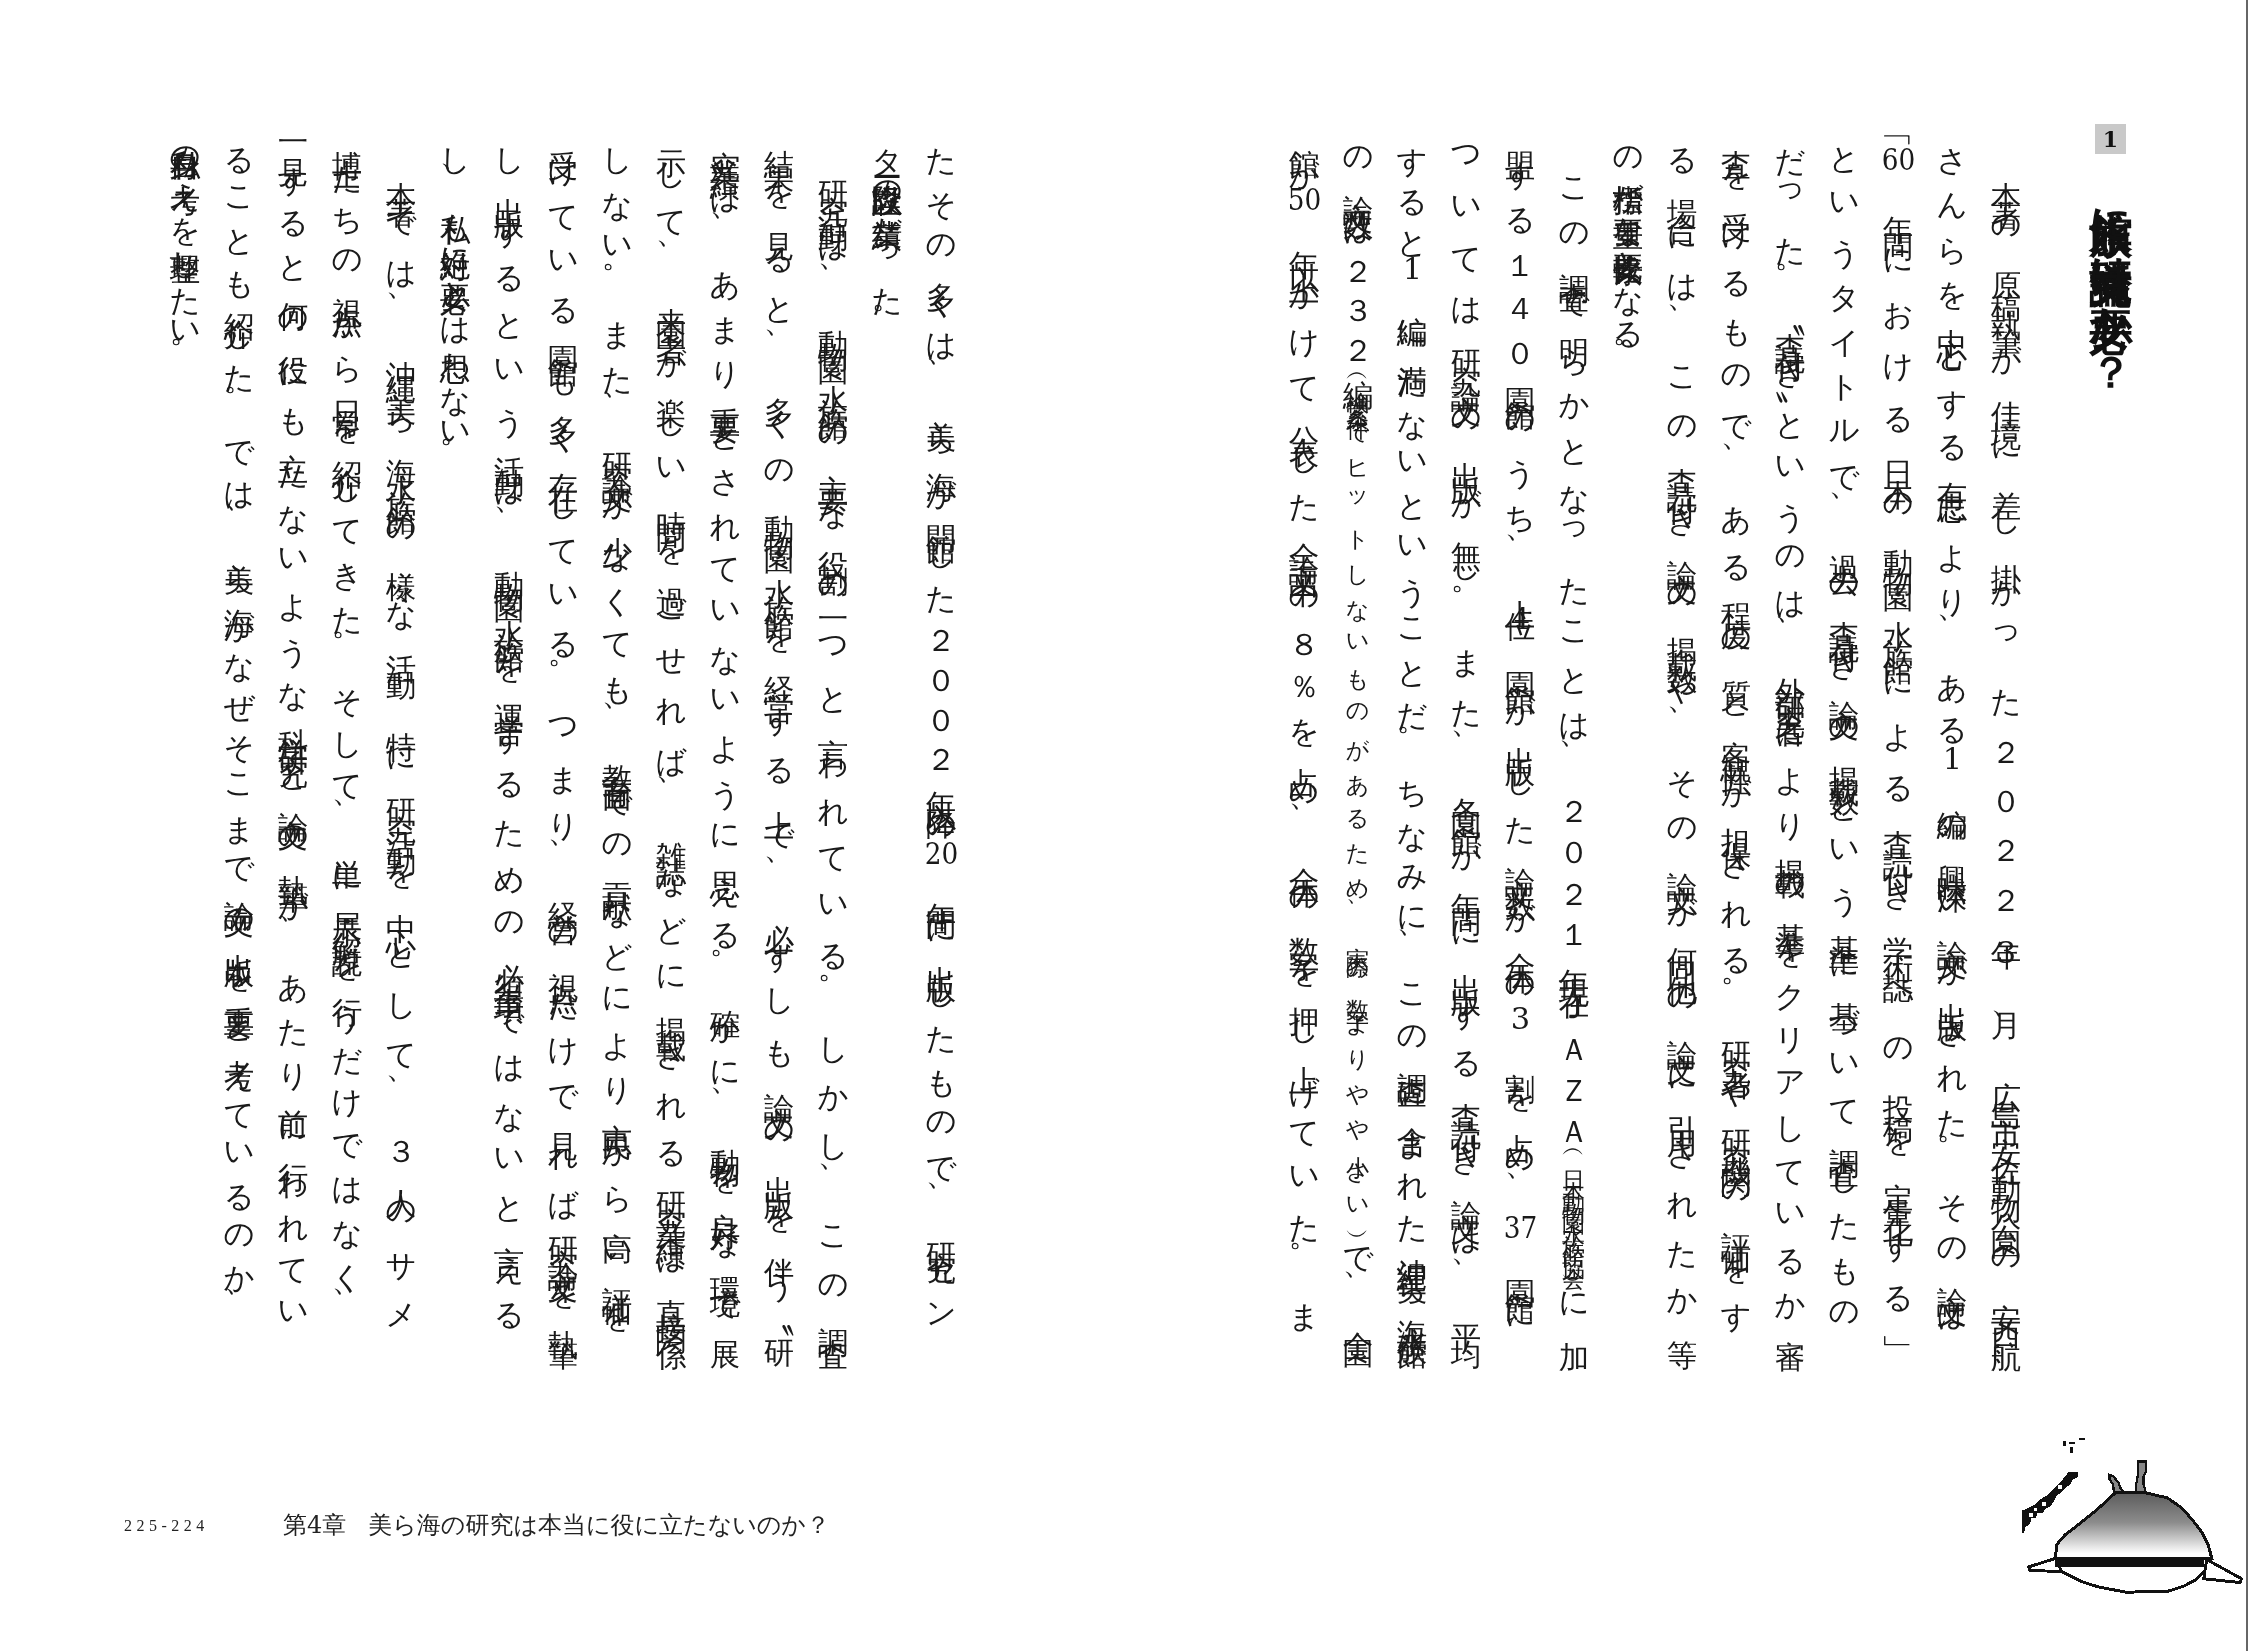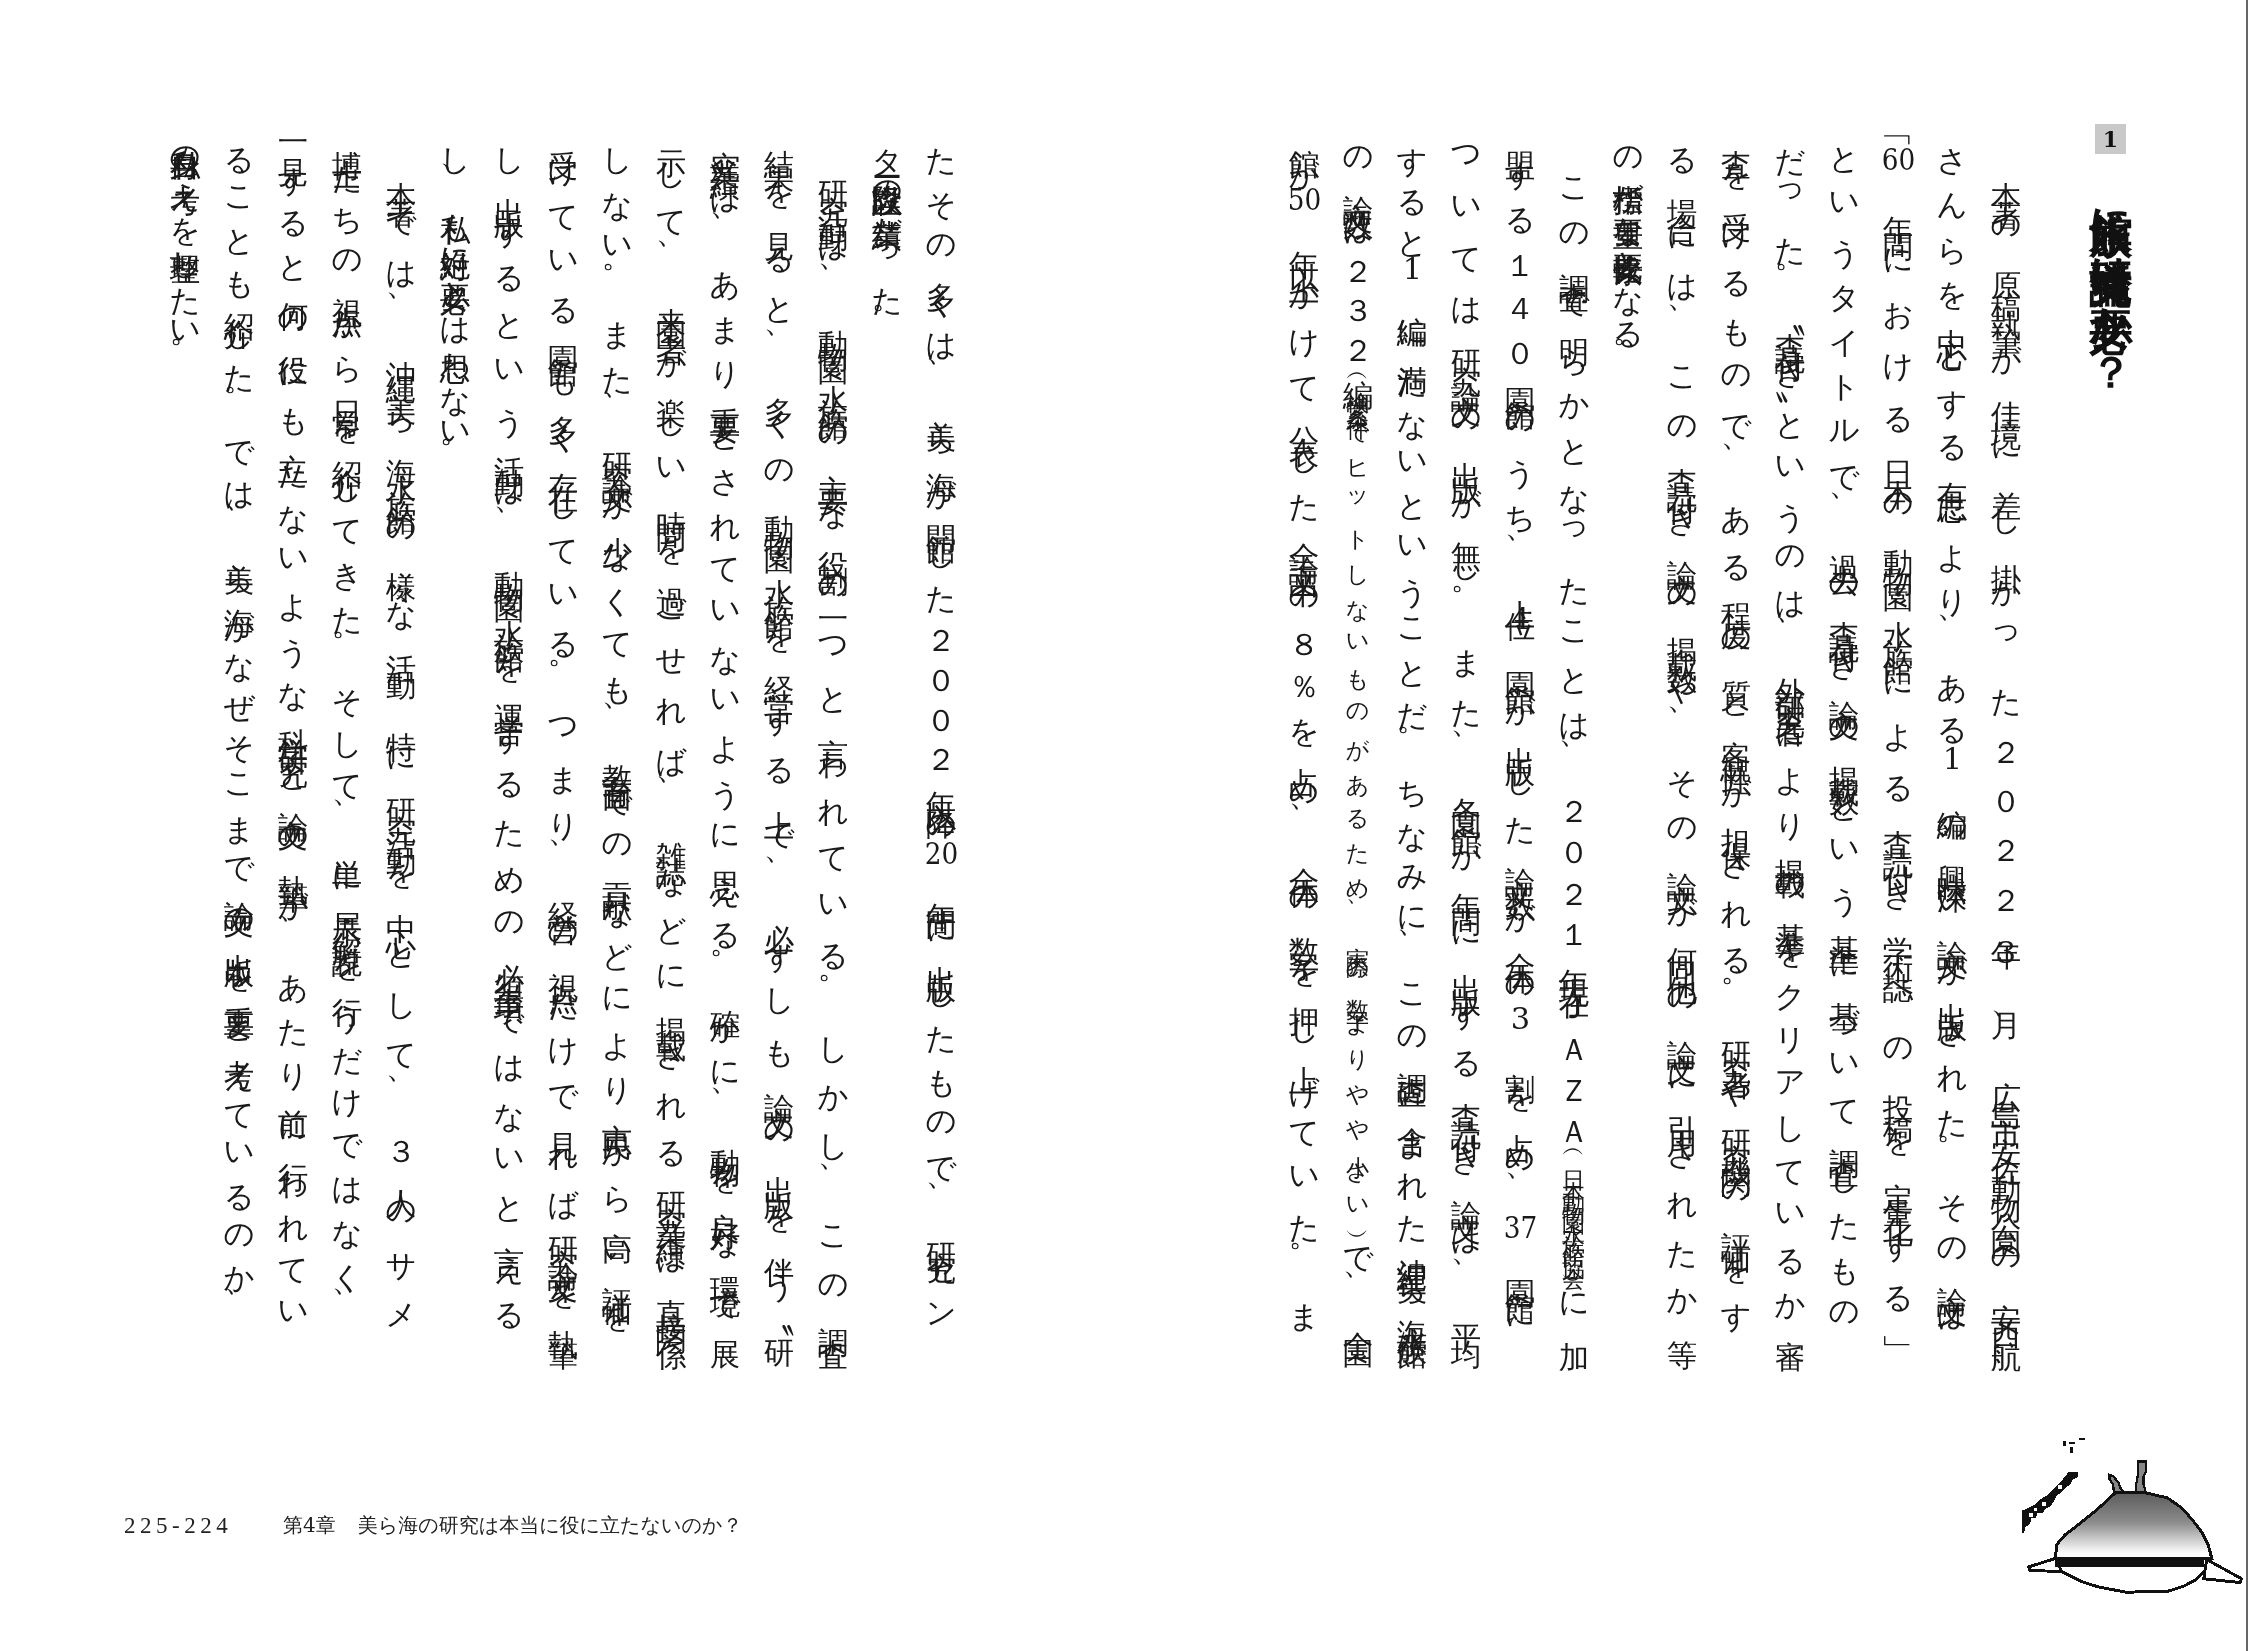--- a/index.html
+++ b/index.html
@@ -36,25 +36,25 @@
     position:absolute; left:965px; top:179px; width:43px; height:580px;
     writing-mode:vertical-rl; text-orientation:upright;
     font-family:"DejaVu Serif","Liberation Serif",serif; font-weight:bold;
     font-size:43px; line-height:43px; color:#111; white-space:nowrap;
   }
   .illustration { position:absolute; left:884px; top:1414px; width:241px; height:193px; }
   .edge-line { position:absolute; left:1121px; top:0; width:1.5px; height:1652px; background:#666; }
 
   .footer-pages {
     position:absolute; left:124px; top:1512px; line-height:27px;
-    font-family:"Liberation Serif","DejaVu Serif",serif; font-size:23px; letter-spacing:4.5px; color:#222;
+    font-family:"Liberation Serif","DejaVu Serif",serif; font-size:16px; letter-spacing:4.5px; color:#222;
   }
   .footer-chapter {
     position:absolute; left:283px; top:1510px; line-height:30px; white-space:nowrap;
-    font-family:"DejaVu Serif","Liberation Serif",serif; font-size:20px; color:#222;
+    font-family:"DejaVu Serif","Liberation Serif",serif; font-size:24px; color:#222;
   }
   .footer-chapter .label { margin-right:22px; }
 </style>
 </head>
 <body>
 
 <div class="page page-left">
   <div class="text-block left-text">
     <div class="para">
       <div class="line full"><span>たその多くは、美ら海が開館した２００２年以降の</span><span class="tcy">20</span><span>年間に出版したもので、研究セン</span></div>

